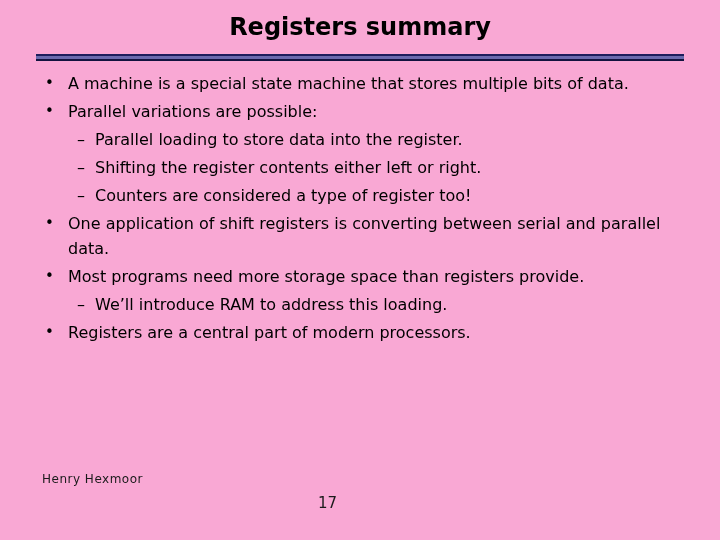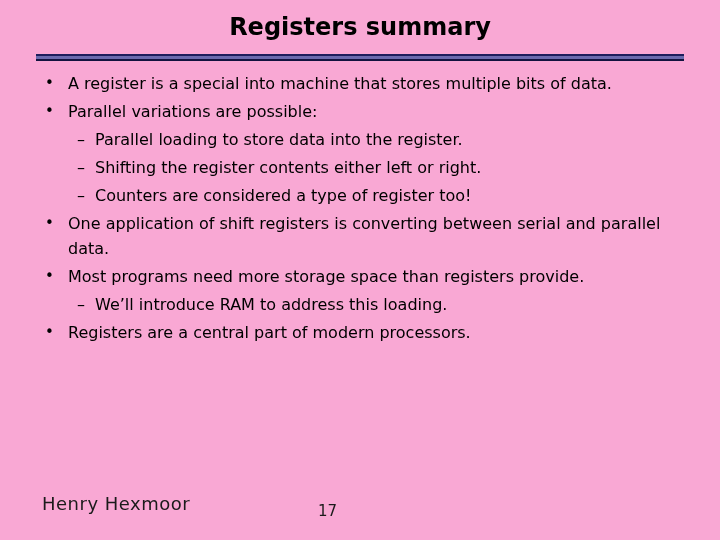--- a/index.html
+++ b/index.html
@@ -43,43 +43,42 @@
   .b { position: relative; }
   .b + .b { margin-top: 3px; }
   .b .marker { position: absolute; top: 0; line-height: 25px; }
   .b.l1 { padding-left: 24px; }
   .b.l1 .marker { left: 1px; font-size: 15px; }
   .b.l2 { padding-left: 51px; }
   .b.l2 .marker { left: 33px; font-size: 16px; }
 
   .footer-author {
     position: absolute;
-    left: 42px; top: 493px;
-    font-size: 18px;
+    left: 42px; top: 472px;
+    font-size: 12px;
     color: #1b1b1b;
     letter-spacing: 0.5px;
   }
   .footer-page {
     position: absolute;
     left: 318px; top: 494px;
     font-size: 15px;
     color: #1b1b1b;
-    margin-top: 8px;
   }
 </style>
 </head>
 <body>
 
 <div class="slide">
   <div class="title">Registers summary</div>
 
   <div class="rule"></div>
 
   <div class="body" id="bullets">
-      <div class="b l1"><span class="marker">•</span><span class="text">A register is a special into machine that stores multiple bits of data.</span></div>
+      <div class="b l1"><span class="marker">•</span><span class="text">A machine is a special state machine that stores multiple bits of data.</span></div>
       <div class="b l1"><span class="marker">•</span><span class="text">Parallel variations are possible:</span></div>
       <div class="b l2"><span class="marker">–</span><span class="text">Parallel loading to store data into the register.</span></div>
       <div class="b l2"><span class="marker">–</span><span class="text">Shifting the register contents either left or right.</span></div>
       <div class="b l2"><span class="marker">–</span><span class="text">Counters are considered a type of register too!</span></div>
       <div class="b l1"><span class="marker">•</span><span class="text">One application of shift registers is converting between serial and parallel data.</span></div>
       <div class="b l1"><span class="marker">•</span><span class="text">Most programs need more storage space than registers provide.</span></div>
       <div class="b l2"><span class="marker">–</span><span class="text">We’ll introduce RAM to address this loading.</span></div>
       <div class="b l1"><span class="marker">•</span><span class="text">Registers are a central part of modern processors.</span></div>
     </div>
 

